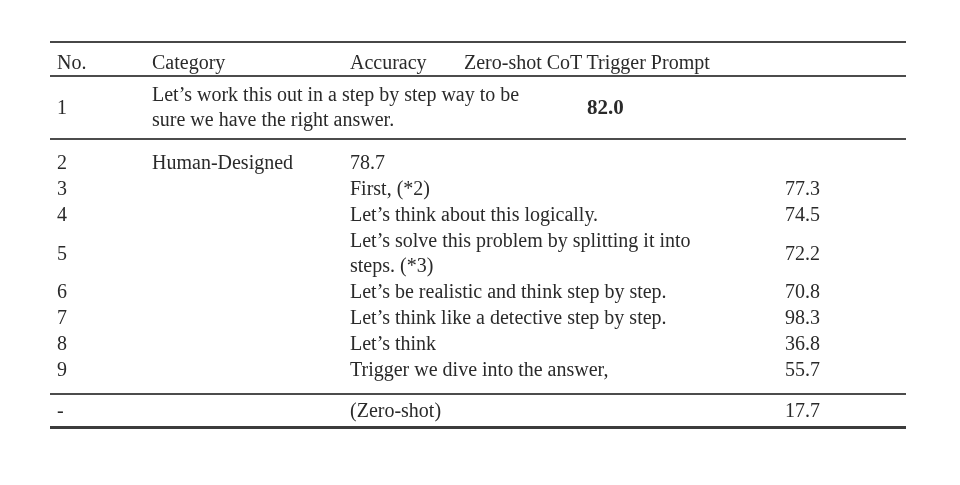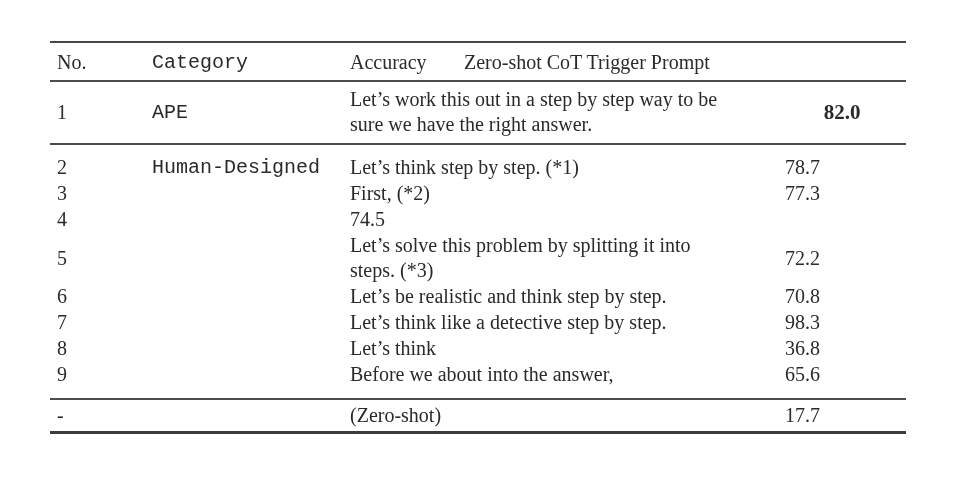--- a/index.html
+++ b/index.html
@@ -27,82 +27,80 @@
     line-height: 25px;
   }
   .row {
     display: flex;
     align-items: center;
     padding-left: 7px;
     padding-right: 7px;
   }
   .cell { flex: none; }
   .c-no     { width: 95px;  }
-  .c-cat    { width: 198px; font-family: Liberation Mono, monospace; }
+  .c-cat    { width: 198px; }
   .c-prompt { width: 435px; box-sizing: border-box; padding-right: 46px; }
   .c-acc    { flex: 1; }
 
   .header-row {
     border-bottom: 2px solid #4c4c4c;
     padding-top: 7px;
-    padding-bottom: 5px;
   }
   .section-ape {
     border-bottom: 2px solid #4c4c4c;
     padding-top: 5px;
     padding-bottom: 6px;
   }
   .section-ape .c-acc { font-weight: bold; font-size: 21px; }
   .section-human {
     border-bottom: 2px solid #4c4c4c;
     padding-top: 10px;
     padding-bottom: 10px;
   }
   .section-human .row { margin-bottom: 1px; }
   .section-zeroshot {
     padding-top: 3px;
     padding-bottom: 3px;
   }
-  .acc-bold { font-weight: bold; text-align: center; }
+  .acc-bold { font-weight: bold; }
 </style>
 </head>
 <body>
 
 <div class="table-wrap">
   <div class="row header-row">
     <div class="cell c-no">No.</div>
     <div class="cell c-cat">Category</div>
     <div class="cell c-acc">Accuracy</div>
     <div class="cell c-prompt">Zero-shot CoT Trigger Prompt</div>
   </div>
   <div id="table-body">
       <div class="section-ape">
         <div class="row">
     <div class="cell c-no">1</div>
-    <div class="cell c-cat">APE</div>
     <div class="cell c-prompt">Let’s work this out in a step by step way to be sure we have the right answer.</div>
     <div class="cell c-acc acc-bold">82.0</div>
   </div>
       </div>
       <div class="section-human">
         <div class="row">
     <div class="cell c-no">2</div>
     <div class="cell c-cat">Human-Designed</div>
-    <div class="cell c-prompt">Let’s think step by step. (*1)</div>
     <div class="cell c-acc">78.7</div>
   </div>
         <div class="row">
     <div class="cell c-no">3</div>
     <div class="cell c-cat"></div>
     <div class="cell c-prompt">First, (*2)</div>
     <div class="cell c-acc">77.3</div>
   </div>
         <div class="row">
     <div class="cell c-no">4</div>
     <div class="cell c-cat"></div>
+    <div class="cell c-prompt">Let’s think about this logically.</div>
     <div class="cell c-acc">74.5</div>
   </div>
         <div class="row">
     <div class="cell c-no">5</div>
     <div class="cell c-cat"></div>
     <div class="cell c-prompt">Let’s solve this problem by splitting it into steps. (*3)</div>
     <div class="cell c-acc">72.2</div>
   </div>
         <div class="row">
     <div class="cell c-no">6</div>
@@ -118,22 +116,22 @@
   </div>
         <div class="row">
     <div class="cell c-no">8</div>
     <div class="cell c-cat"></div>
     <div class="cell c-prompt">Let’s think</div>
     <div class="cell c-acc">36.8</div>
   </div>
         <div class="row">
     <div class="cell c-no">9</div>
     <div class="cell c-cat"></div>
-    <div class="cell c-prompt">Before we about into the answer,</div>
-    <div class="cell c-acc">65.6</div>
+    <div class="cell c-prompt">Trigger we dive into the answer,</div>
+    <div class="cell c-acc">55.7</div>
   </div>
       </div>
       <div class="section-zeroshot">
         <div class="row">
     <div class="cell c-no">-</div>
     <div class="cell c-cat"></div>
     <div class="cell c-prompt">(Zero-shot)</div>
     <div class="cell c-acc">17.7</div>
   </div>
       </div>

